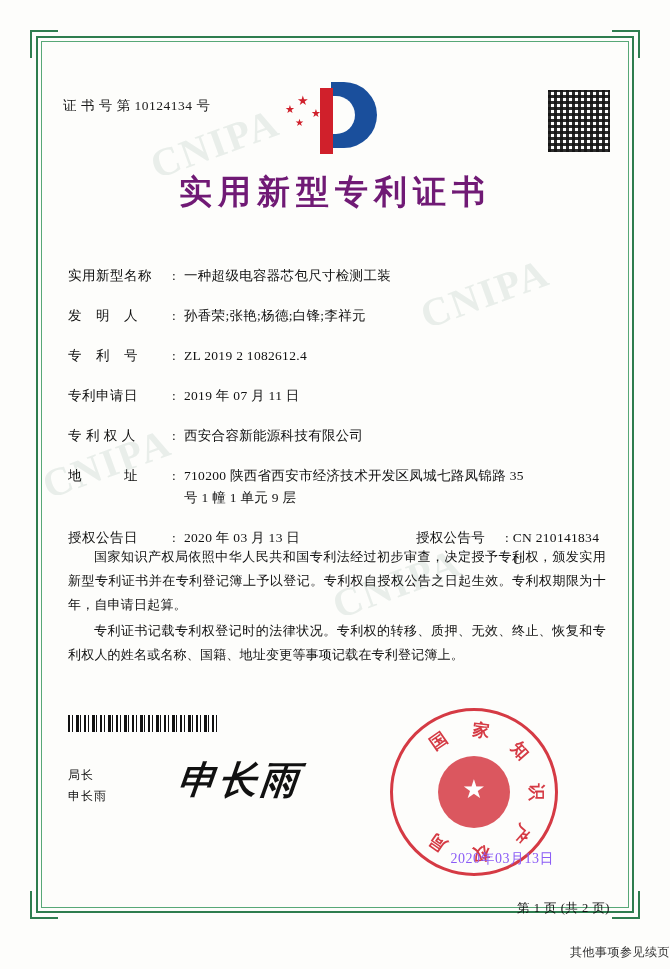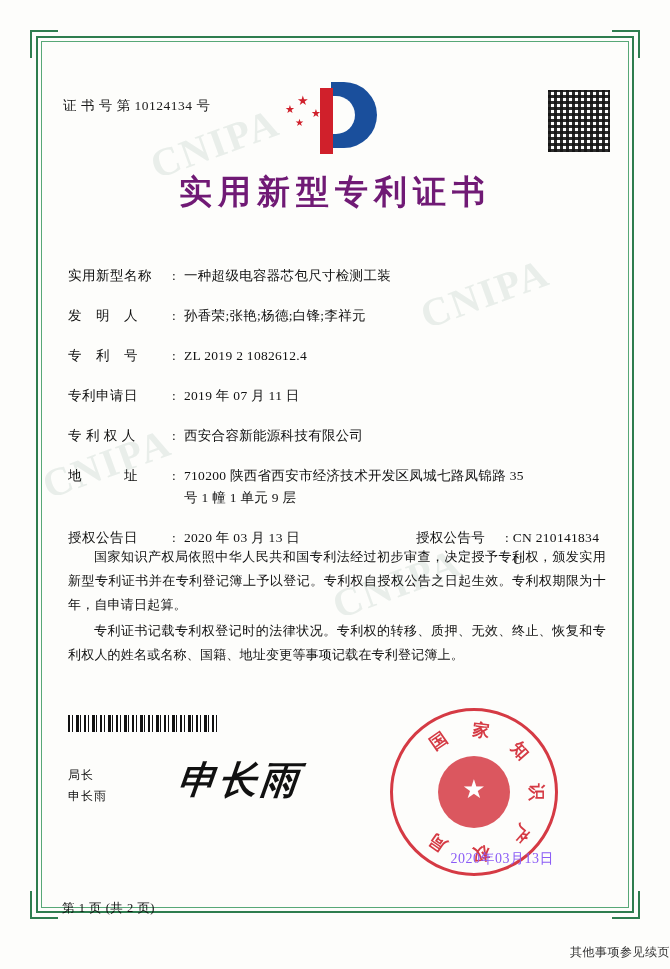--- a/index.html
+++ b/index.html
@@ -299,21 +299,21 @@
     font-size: 14px;
     letter-spacing: 0.5px;
     font-family: "Liberation Serif", serif;
   }
 
   .page-num {
     position: absolute;
     left: 2px;
     right: 0;
     bottom: -28px;
-    text-align: left;
+    text-align: right;
     font-size: 12.5px;
     letter-spacing: 0.5px;
   }
 
   .footer-note {
     position: absolute;
     left: 0;
     right: 0;
     bottom: 8px;
     text-align: right;

